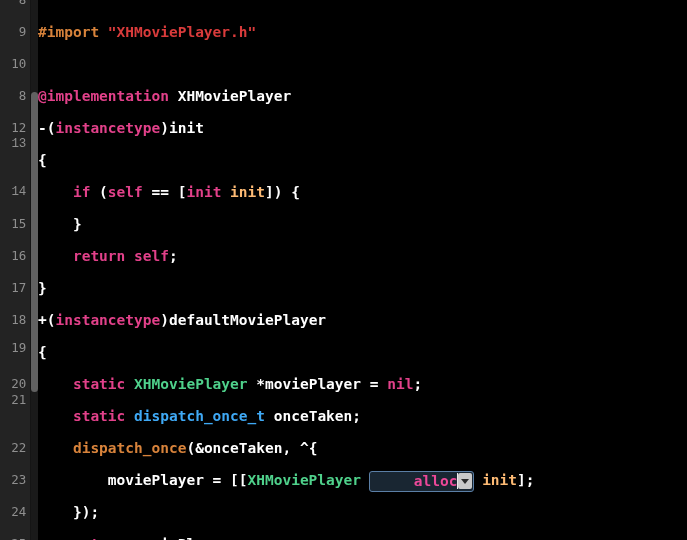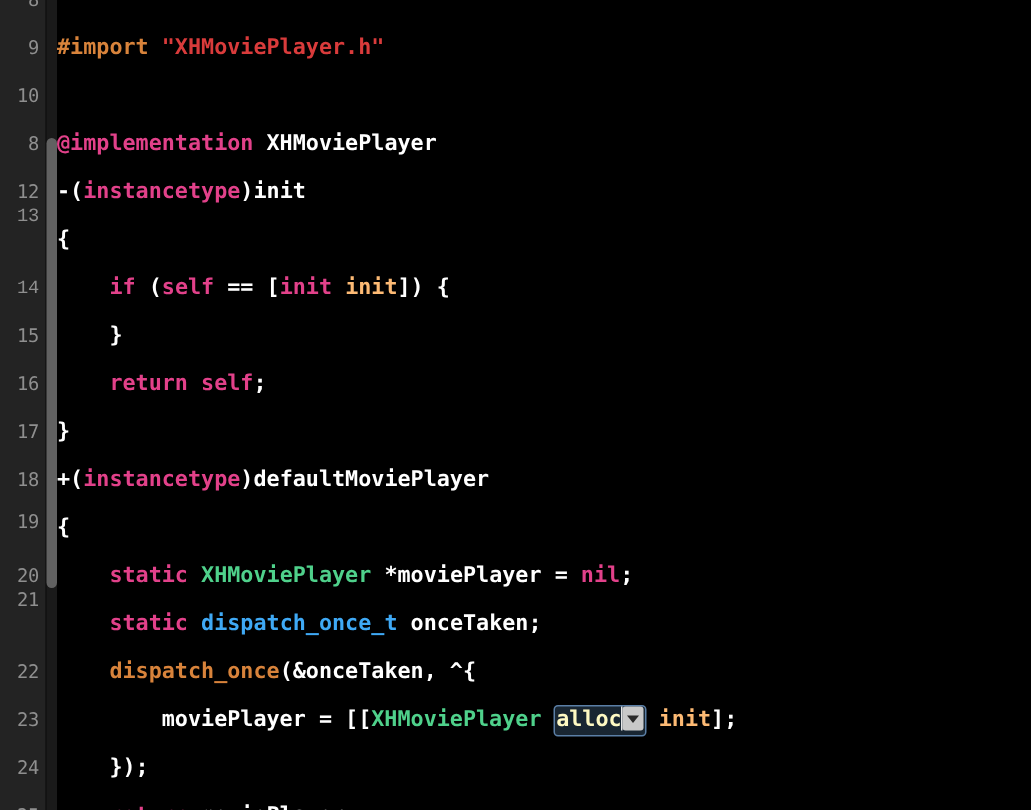--- a/index.html
+++ b/index.html
@@ -115,21 +115,22 @@
     position: relative;
     background: rgba(60, 90, 120, 0.42);
     border: 1px solid #5b7fa6;
     border-radius: 3px;
     padding: 0 1px;
     margin: 0 -1px;
     line-height: 19px;
     vertical-align: middle;
   }
   .completion-token .tok-text {
-    color: #fef9c3;
+    color: #ec4899;
+    padding-left: 43px;
   }
   .caret {
     display: inline-block;
     width: 1px;
     height: 16px;
     background: #e8e8e8;
     vertical-align: -3px;
     margin: 0 -0.5px;
   }
   .tok-chevron {

